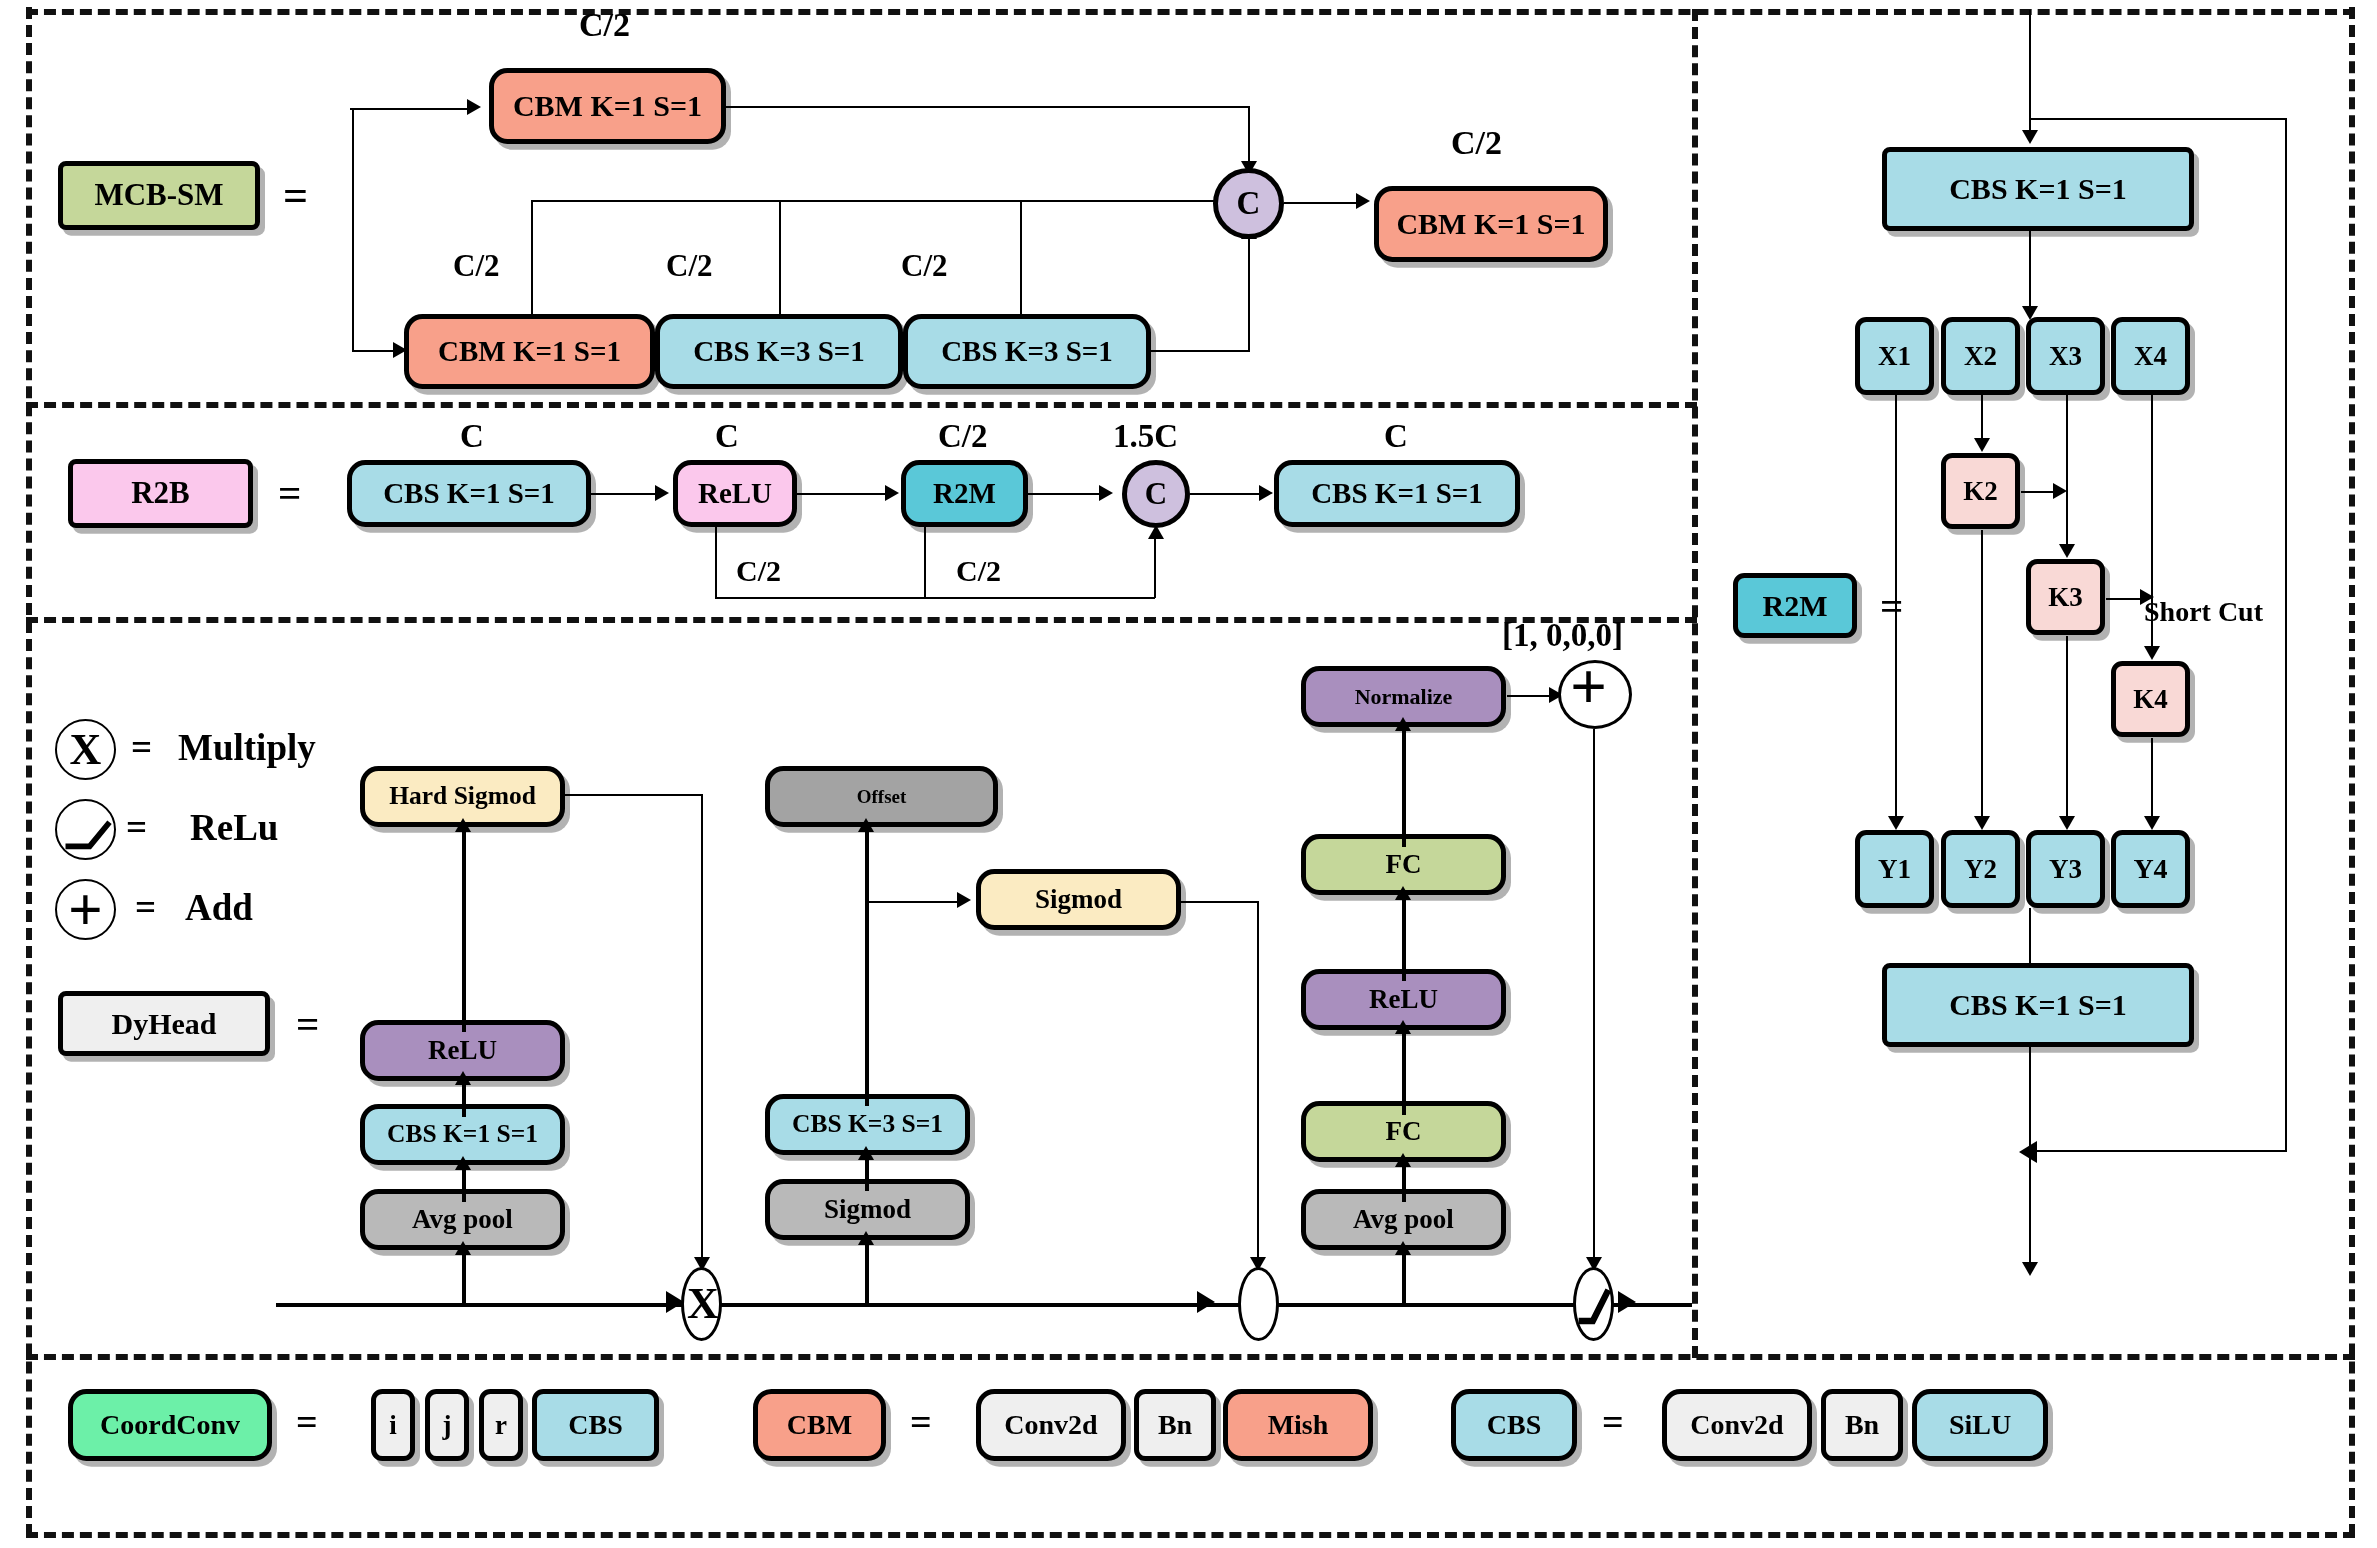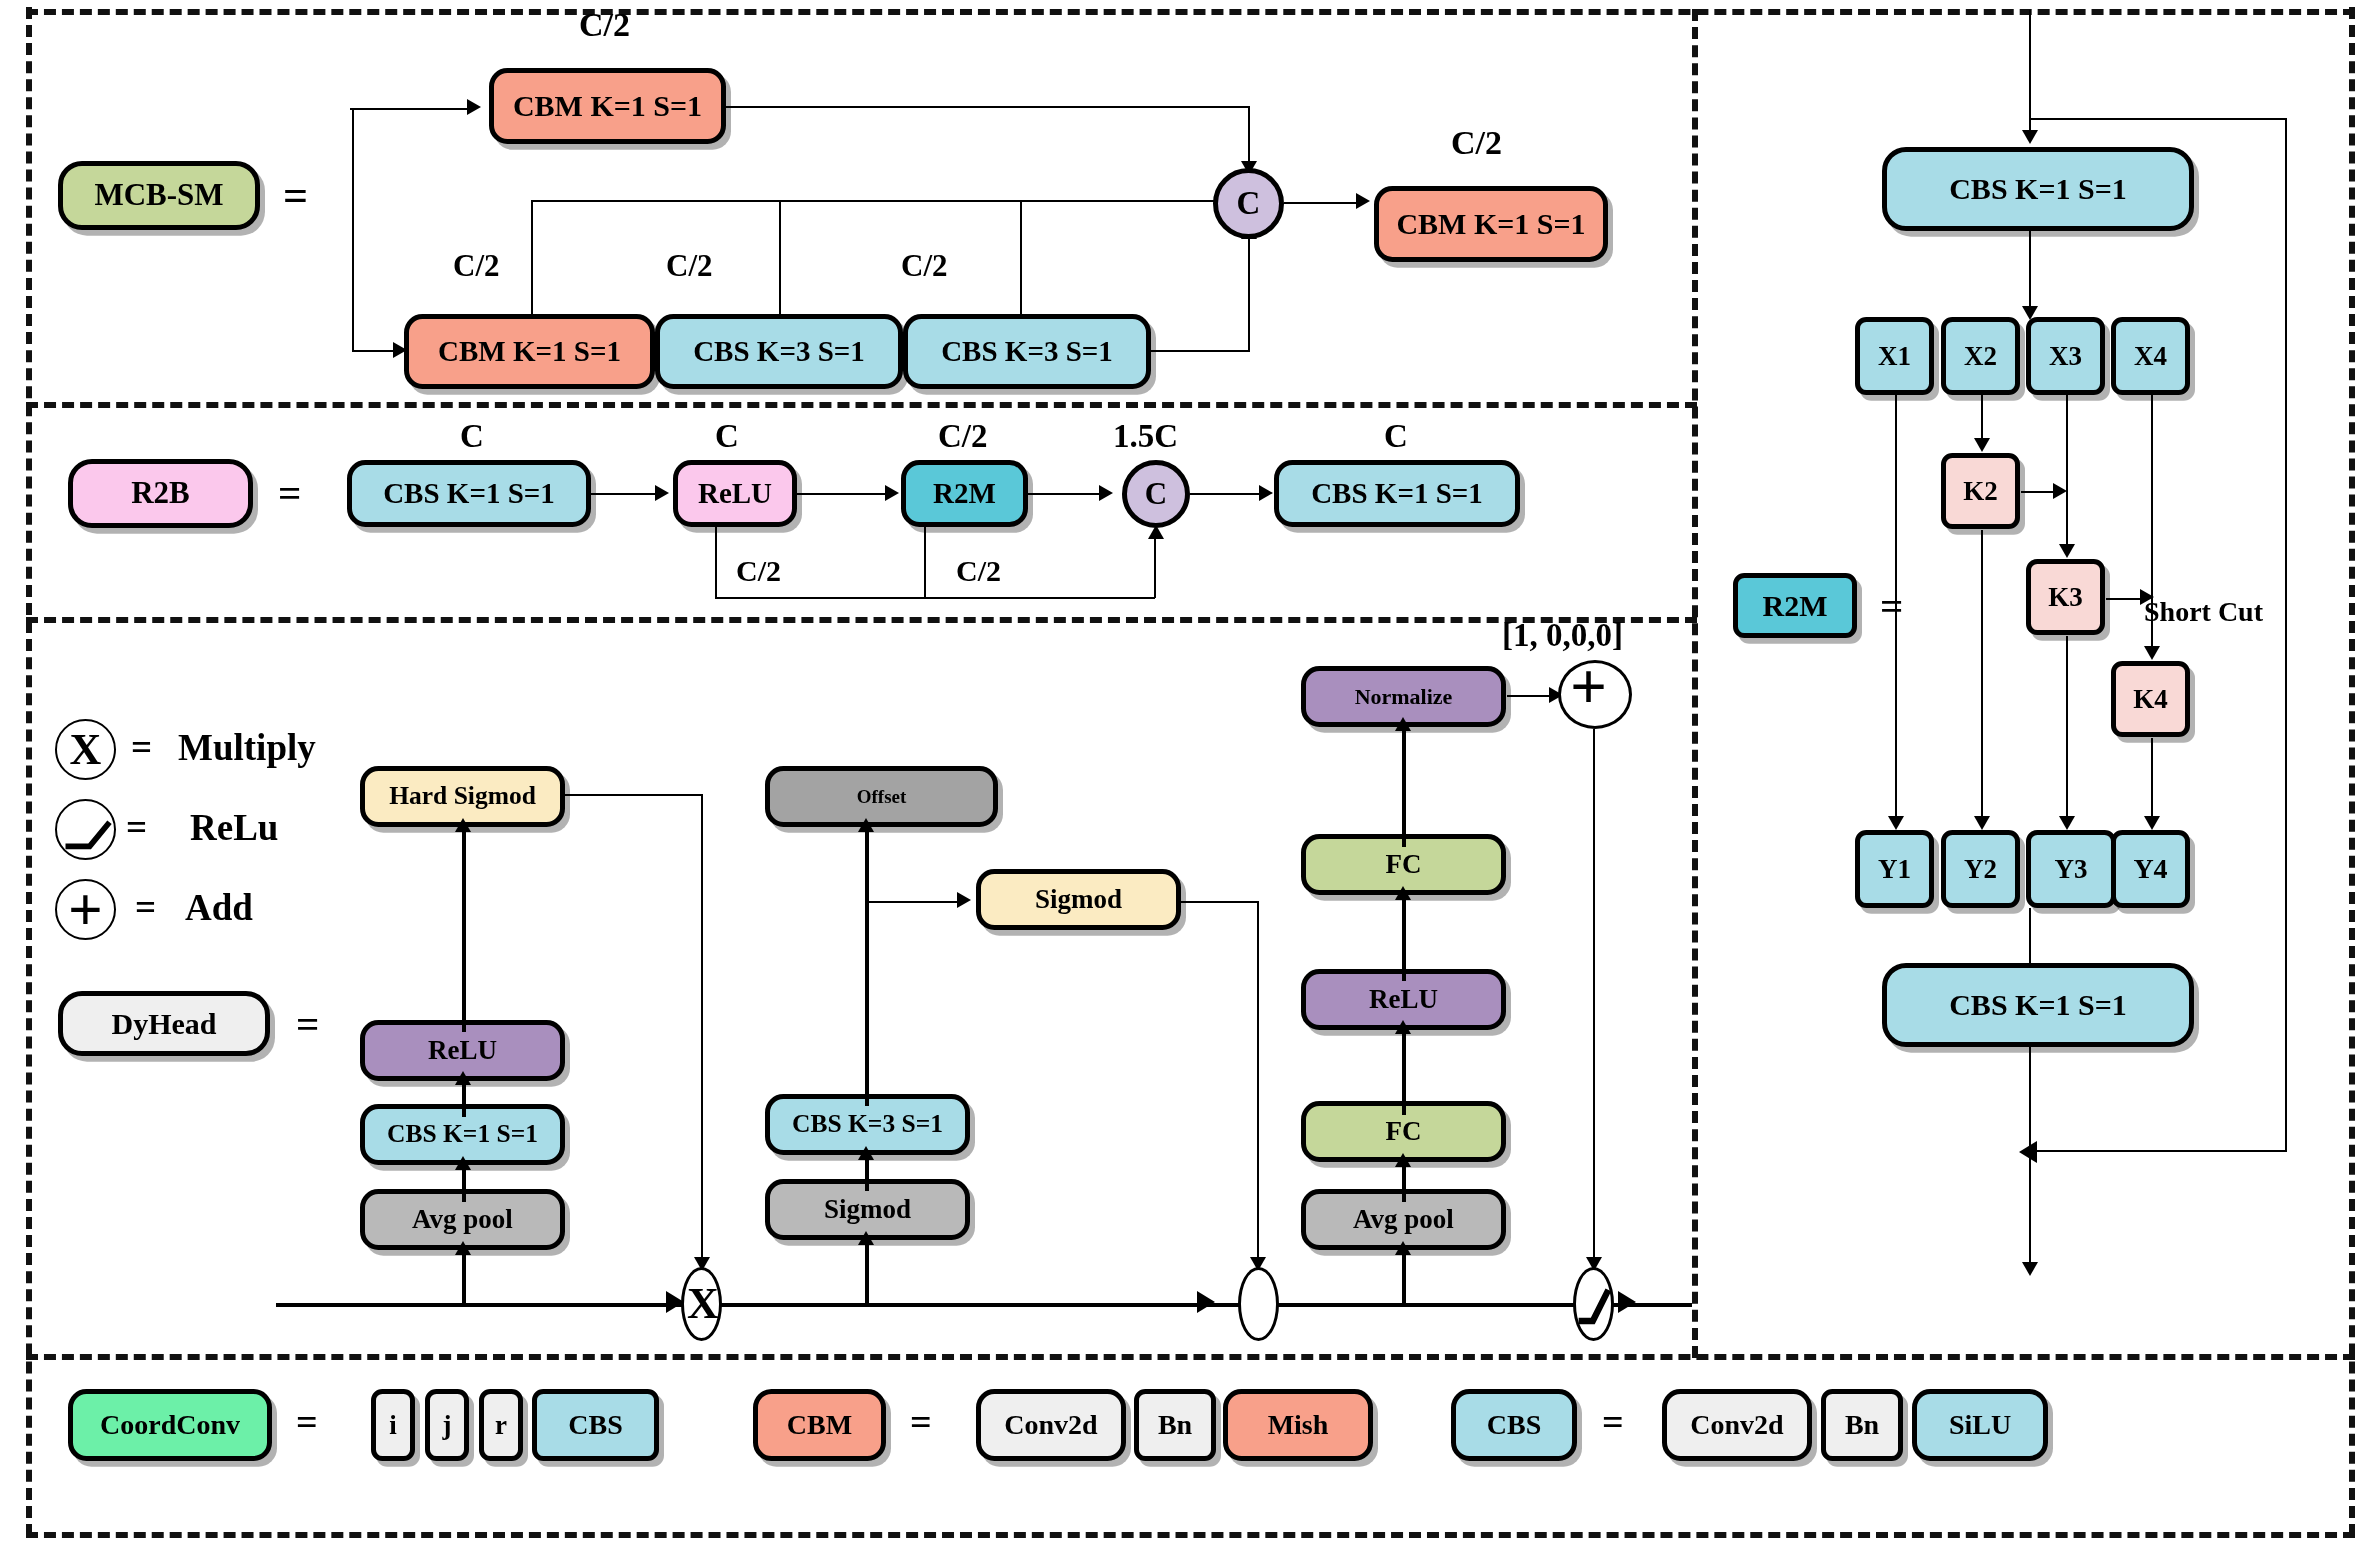--- a/index.html
+++ b/index.html
@@ -18,21 +18,21 @@
     border:5px solid #000;
     border-radius:18.4px;
     font-weight:bold;
     color:#000;
     text-align:center;
     line-height:1.05;
     box-shadow:5px 5.7px 0 rgba(0,0,0,0.30);
     white-space:nowrap;
   }
   .node.sq{border-radius:11.3px;}
-  .node.pill{border-radius:24px;}
+  .node.pill{border-radius:8px;}
 
   
   .ellipse{
     position:absolute;
     display:flex;align-items:center;justify-content:center;
     box-sizing:border-box;
     border:5px solid #000;
     border-radius:50%;
     font-weight:bold;color:#000;
   }
@@ -400,21 +400,21 @@
   </div>
   <div class="ln-v thin" style="left:2151px;top:738px;height:82px;"></div>
   <div class="arrow sm down" style="left:2144px;top:816px;"></div>
 
   <div class="node sq" style="left:1855px;top:830px;width:79px;height:78px;background:#A8DCE7;font-size:27px;">
     <span>Y1</span>
   </div>
   <div class="node sq" style="left:1941px;top:830px;width:79px;height:78px;background:#A8DCE7;font-size:27px;">
     <span>Y2</span>
   </div>
-  <div class="node sq" style="left:2026px;top:830px;width:90px;height:78px;background:#A8DCE7;font-size:27px;">
+  <div class="node sq" style="left:2026px;top:830px;width:79px;height:78px;background:#A8DCE7;font-size:27px;">
     <span>Y3</span>
   </div>
   <div class="node sq" style="left:2111px;top:830px;width:79px;height:78px;background:#A8DCE7;font-size:28px;">
     <span>Y4</span>
   </div>
 
   <div class="ln-v thin" style="left:2029px;top:908px;height:55px;"></div>
   <div class="node pill" style="left:1882px;top:963px;width:312px;height:84px;background:#A8DCE7;font-size:30px;">
     <span>CBS  K=1 S=1</span>
   </div>

